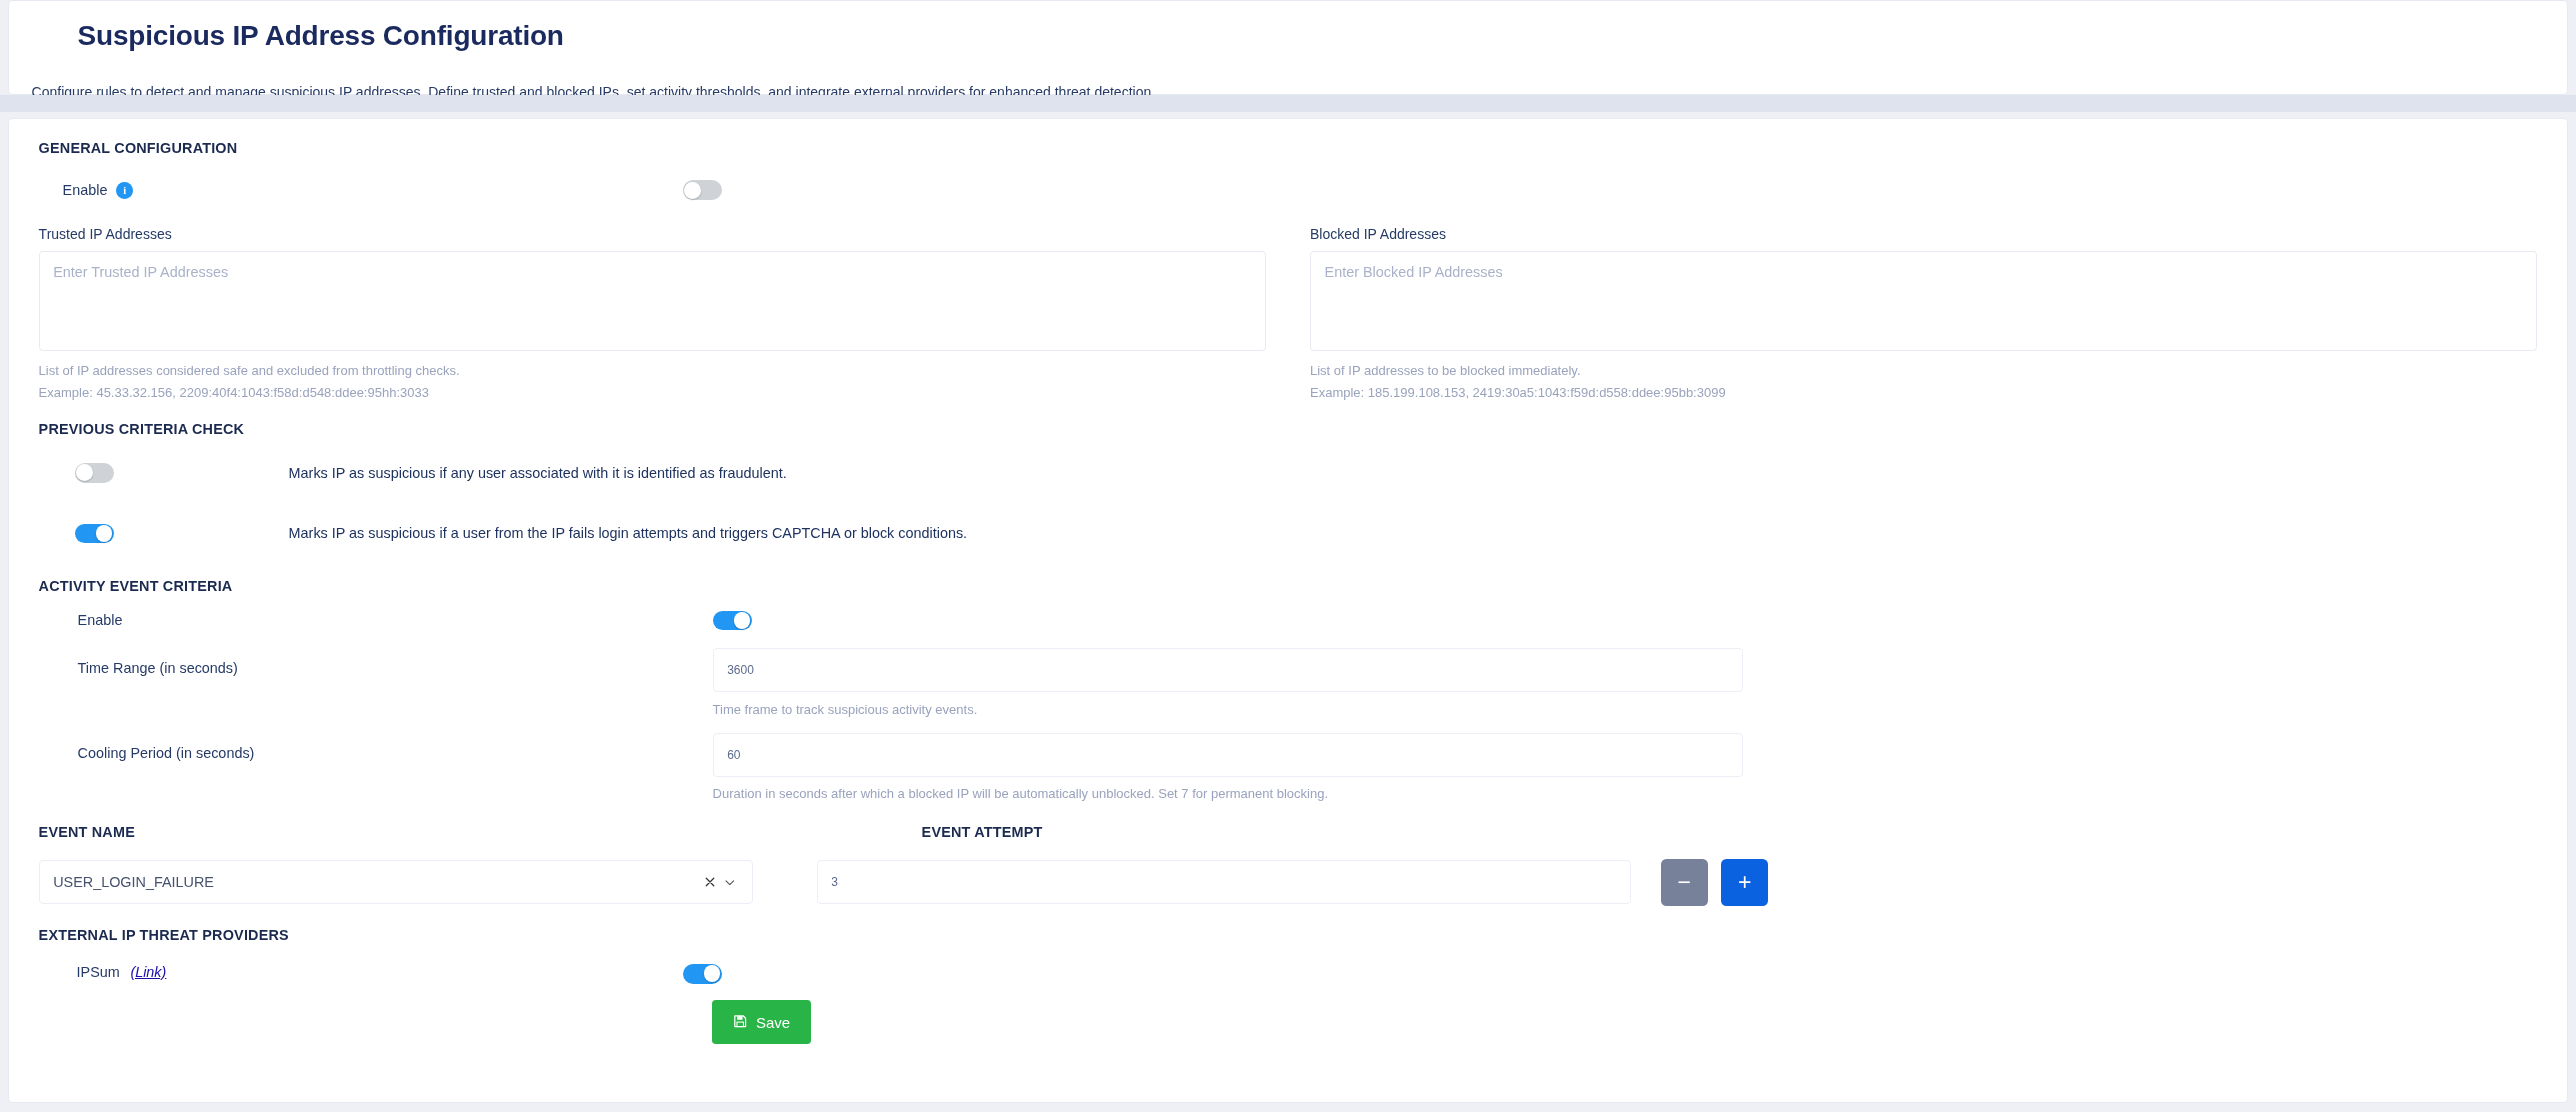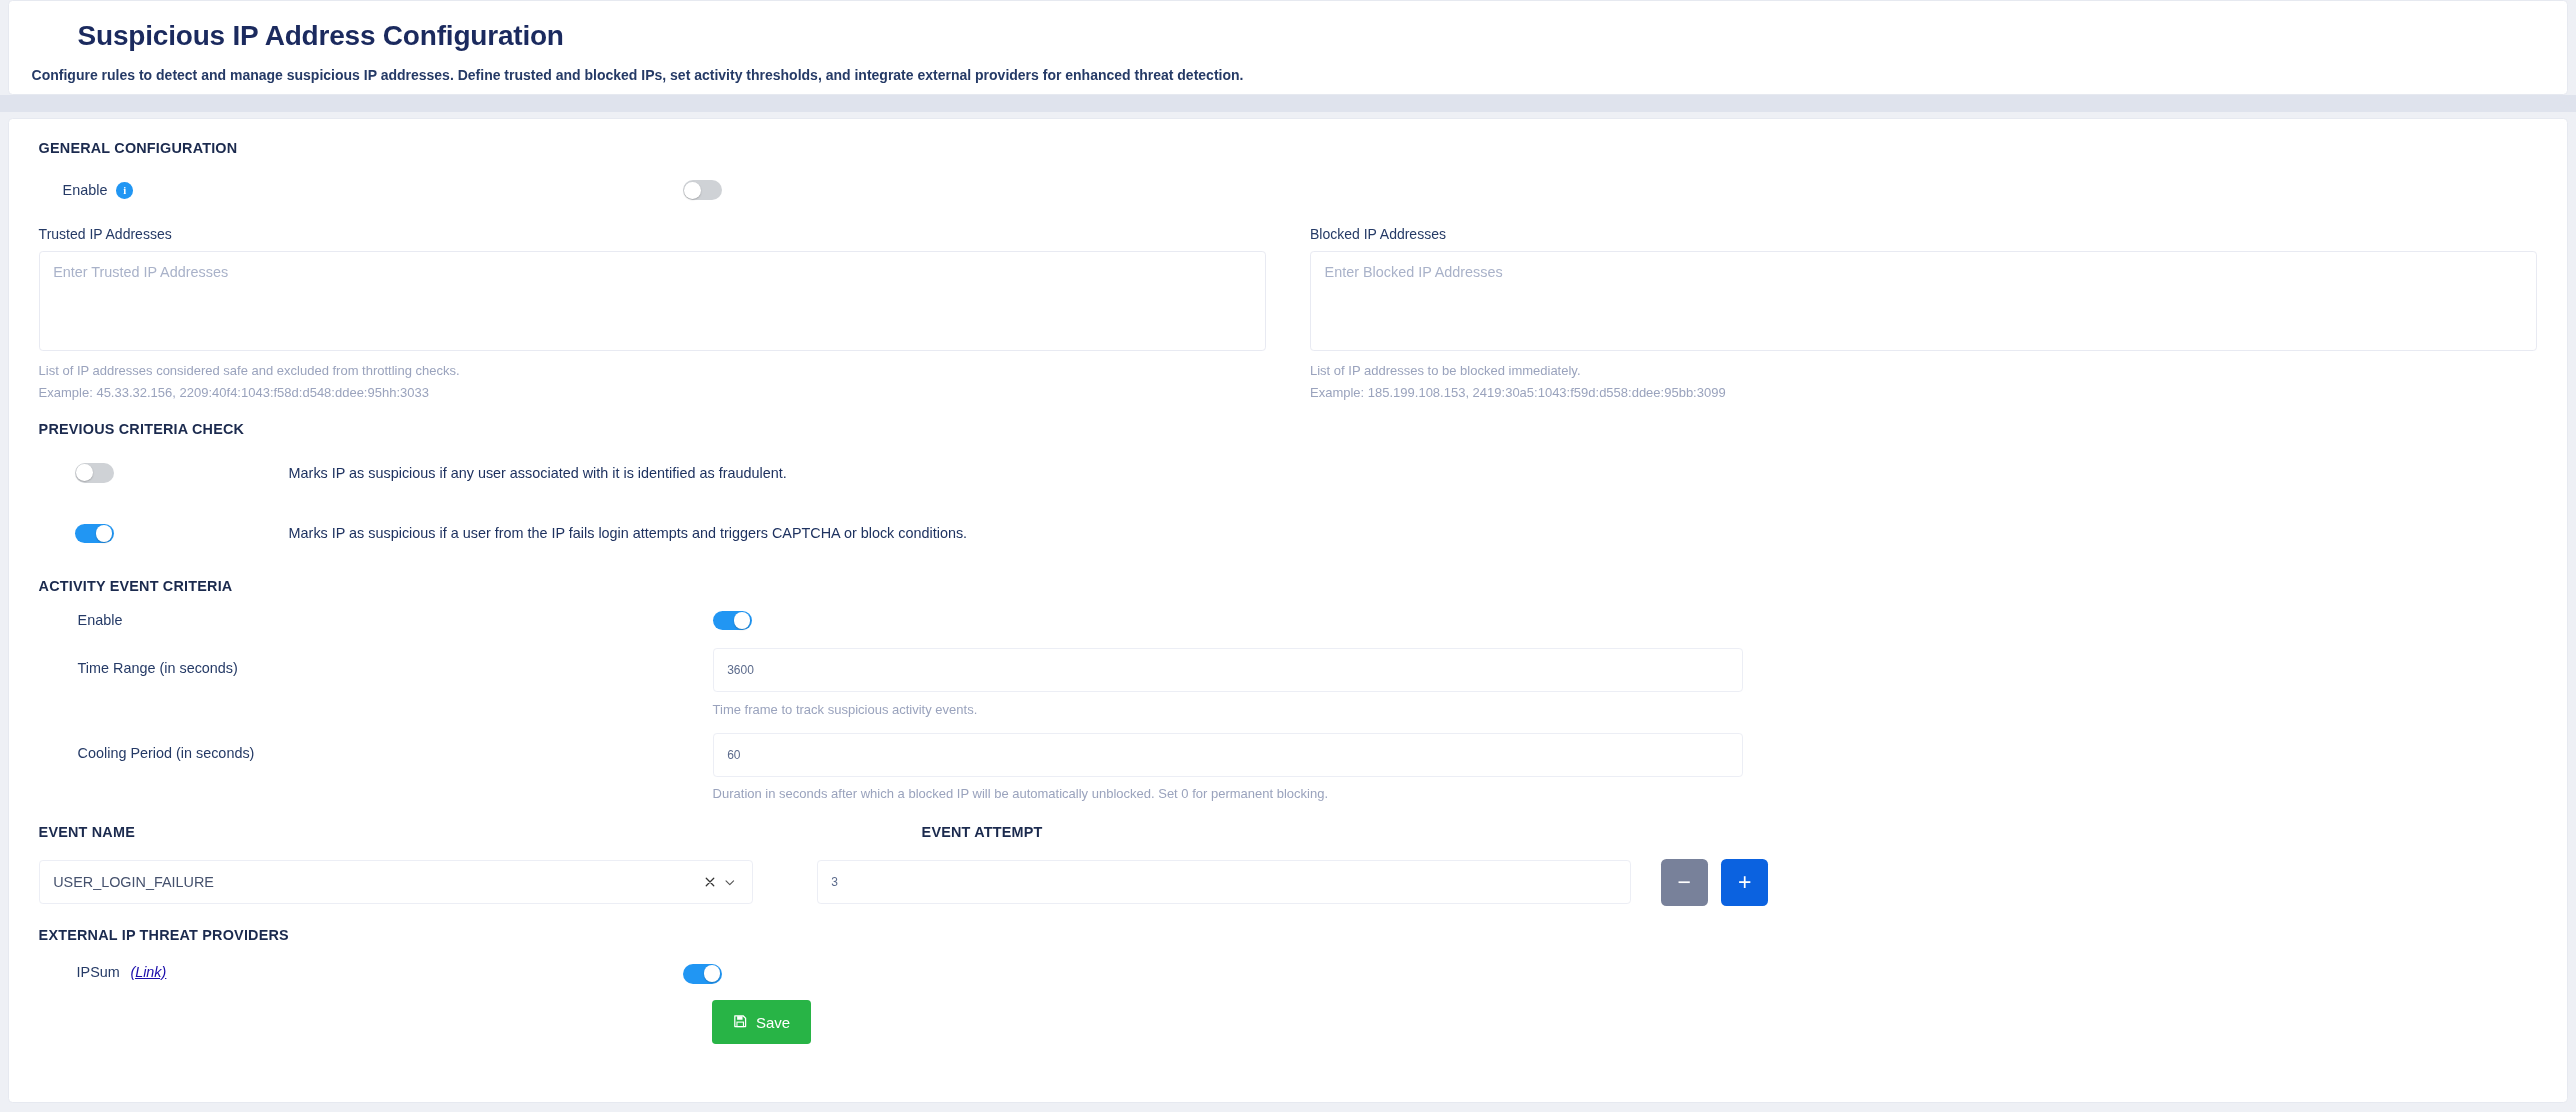--- a/index.html
+++ b/index.html
@@ -32,25 +32,24 @@
   }
   .page-title {
     font-size: 28px;
     font-weight: 700;
     color: #1b2a5e;
     letter-spacing: -0.2px;
     line-height: 1.2;
     margin-left: 46px;
   }
   .page-subtitle {
-    margin-top: 13px;
+    margin-top: 30px;
     font-size: 14px;
     color: #253a66;
     line-height: 1.35;
-    font-weight: bold;
   }
 
   
   .band { height: 16.7px; background: #dfe3ed; }
 
   
   .content-card {
     background: #ffffff;
     border: 0.8px solid #e6e9f0;
     border-radius: 4.5px;
@@ -358,21 +357,21 @@
         <div class="aec-control">
           <input class="text-input" value="3600" style="">
           <div class="helper">Time frame to track suspicious activity events.</div>
         </div>
       </div>
 
       <div class="aec-row" style="margin-top:15px">
         <div class="aec-label">Cooling Period (in seconds)</div>
         <div class="aec-control">
           <input class="text-input" value="60" style="">
-          <div class="helper">Duration in seconds after which a blocked IP will be automatically unblocked. Set 0 for permanent blocking.</div>
+          <div class="helper">Duration in seconds after which a blocked IP will be automatically unblocked. Set 7 for permanent blocking.</div>
         </div>
       </div>
 
       <div class="event-head">
         <div class="eh1 section-title">EVENT NAME</div>
         <div class="eh2 section-title">EVENT ATTEMPT</div>
       </div>
 
       <div class="event-row">
         <div class="select-box">

